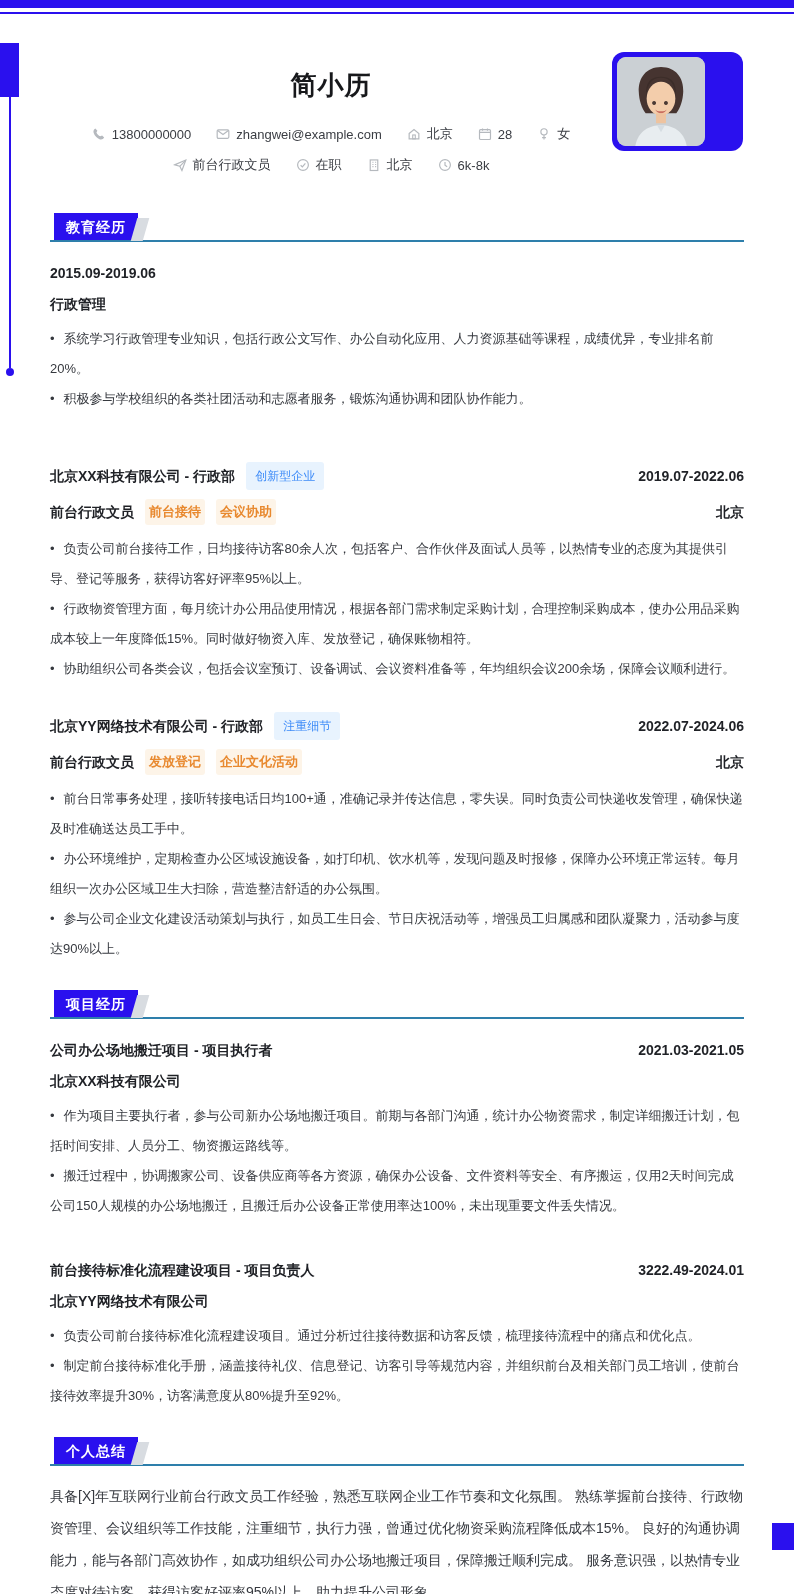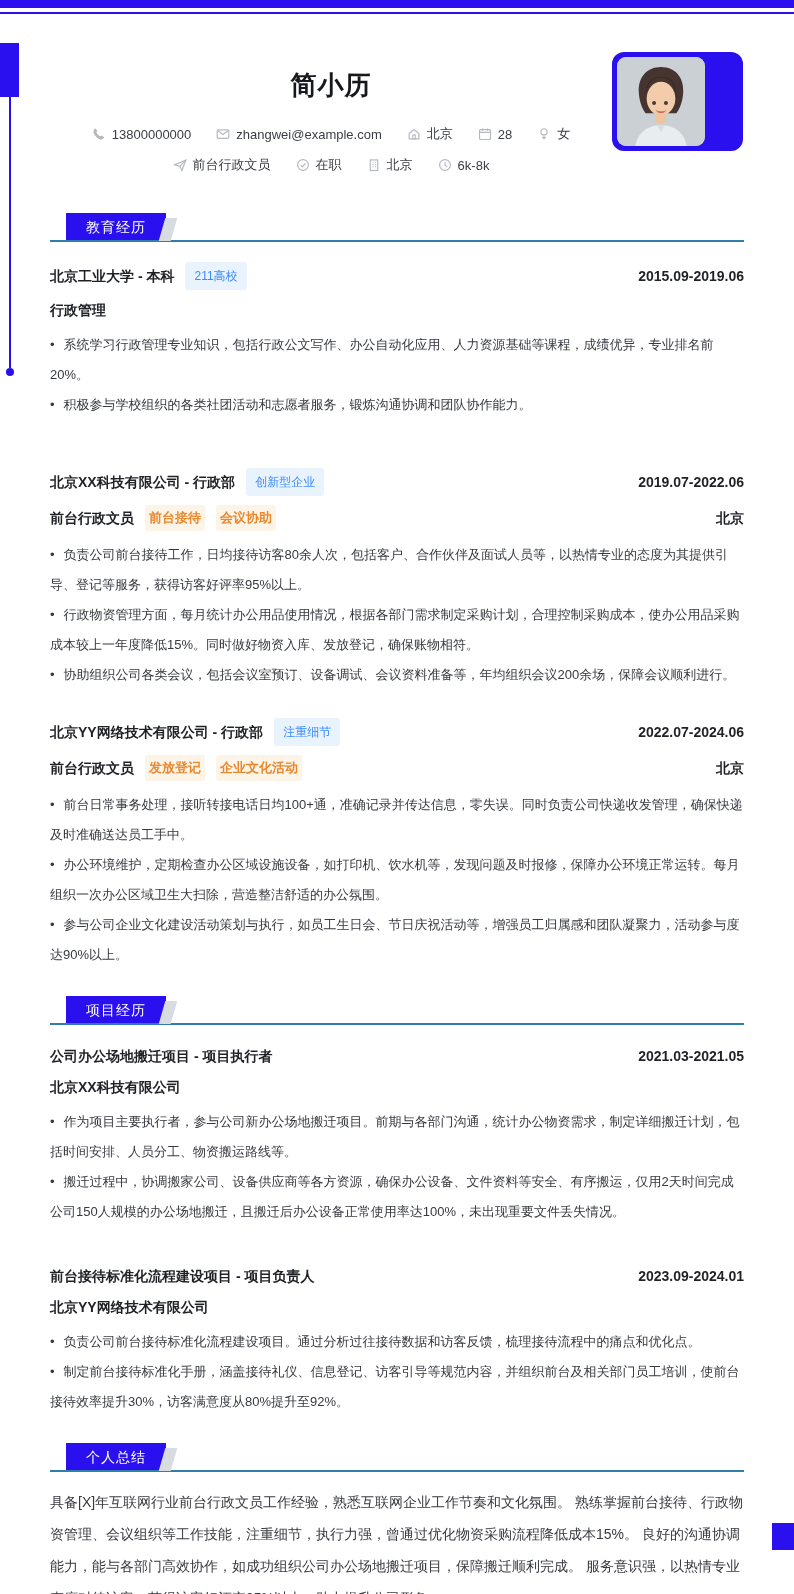--- a/index.html
+++ b/index.html
@@ -33,22 +33,22 @@
   .c-item{display:flex;align-items:center;gap:6px;white-space:nowrap;}
   .ci{display:inline-flex;width:14px;height:14px;}
   .ci svg{width:14px;height:14px;}
   .photo-frame{width:131px;height:99px;background:var(--blue);border-radius:12px;padding:5px;flex:0 0 auto;margin-top:6px;margin-right:1px;}
   .photo{width:88px;height:89px;border-radius:9px;overflow:hidden;background:#ccd1d5;}
   .photo svg{display:block;}
 
   
   .section{margin-top:28px;}
   .sec-head{position:relative;border-bottom:2px solid var(--line);padding-left:0;height:27px;}
-  .sec-badge{position:absolute;left:16px;bottom:0;background:var(--blue);color:#fff;font-size:14px;font-weight:normal;
-    padding:5px 20px 4px;line-height:18px;z-index:1;letter-spacing:1px;}
+  .sec-badge{position:absolute;left:4px;bottom:0;background:var(--blue);color:#fff;font-size:14px;font-weight:bold;
+    padding:5px 12px 4px;line-height:18px;z-index:1;letter-spacing:1px;}
   .sec-badge::after{content:"";position:absolute;right:-8px;top:5px;bottom:-1px;width:12px;background:#d8dce1;
     transform:skewX(-16deg);z-index:-1;}
   .sec-body{padding-top:20px;}
 
   .entry{margin-bottom:14px;}
   .e-row{display:flex;justify-content:space-between;align-items:center;line-height:22px;margin-bottom:9px;}
   .e-left{display:flex;align-items:center;gap:11px;}
   .e-title{font-size:14px;font-weight:bold;color:var(--ink);}
   .e-date,.e-loc{font-size:14px;font-weight:bold;color:var(--ink);}
   .tag-blue{background:#e8f3fe;color:#3d8bf8;font-size:12px;padding:3px 9px;border-radius:3px;}
@@ -179,24 +179,20 @@
     </div>
   </div>
 
   <div class="section">
     <div class="sec-head">
       <span class="sec-badge">教育经历</span>
     </div>
     <div class="sec-body">
       <div class="entry">
         <div class="e-row">
-          <span class="e-left">
-            <span class="e-title">北京工业大学 - 本科</span>
-            <span class="tag-blue">211高校</span>
-          </span>
           <span class="e-date">2015.09-2019.06</span>
         </div>
         <div class="e-row">
           <span class="e-title">行政管理</span>
         </div>
         <div class="bullets">
           <p>系统学习行政管理专业知识，包括行政公文写作、办公自动化应用、人力资源基础等课程，成绩优异，专业排名前20%。</p>
           <p>积极参与学校组织的各类社团活动和志愿者服务，锻炼沟通协调和团队协作能力。</p>
         </div>
       </div>
@@ -271,21 +267,21 @@
         </div>
         <div class="bullets">
           <p>作为项目主要执行者，参与公司新办公场地搬迁项目。前期与各部门沟通，统计办公物资需求，制定详细搬迁计划，包括时间安排、人员分工、物资搬运路线等。</p>
           <p>搬迁过程中，协调搬家公司、设备供应商等各方资源，确保办公设备、文件资料等安全、有序搬运，仅用2天时间完成公司150人规模的办公场地搬迁，且搬迁后办公设备正常使用率达100%，未出现重要文件丢失情况。</p>
         </div>
       </div>
 
       <div class="entry">
         <div class="e-row">
           <span class="e-title">前台接待标准化流程建设项目 - 项目负责人</span>
-          <span class="e-date">2023.09-2024.01</span>
+          <span class="e-date">3222.49-2024.01</span>
         </div>
         <div class="e-row">
           <span class="e-title">北京YY网络技术有限公司</span>
         </div>
         <div class="bullets">
           <p>负责公司前台接待标准化流程建设项目。通过分析过往接待数据和访客反馈，梳理接待流程中的痛点和优化点。</p>
           <p>制定前台接待标准化手册，涵盖接待礼仪、信息登记、访客引导等规范内容，并组织前台及相关部门员工培训，使前台接待效率提升30%，访客满意度从80%提升至92%。</p>
         </div>
       </div>
 

